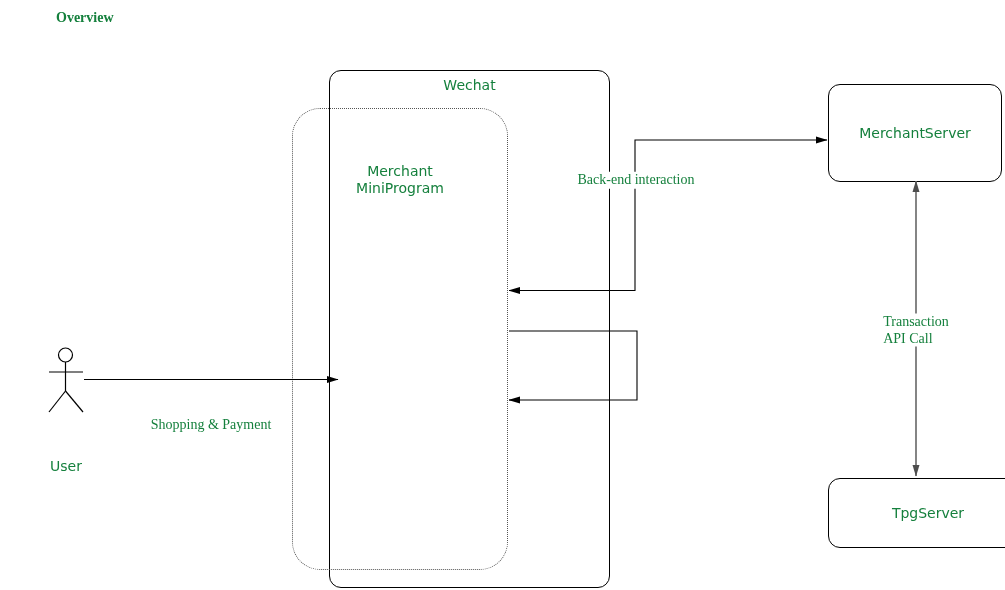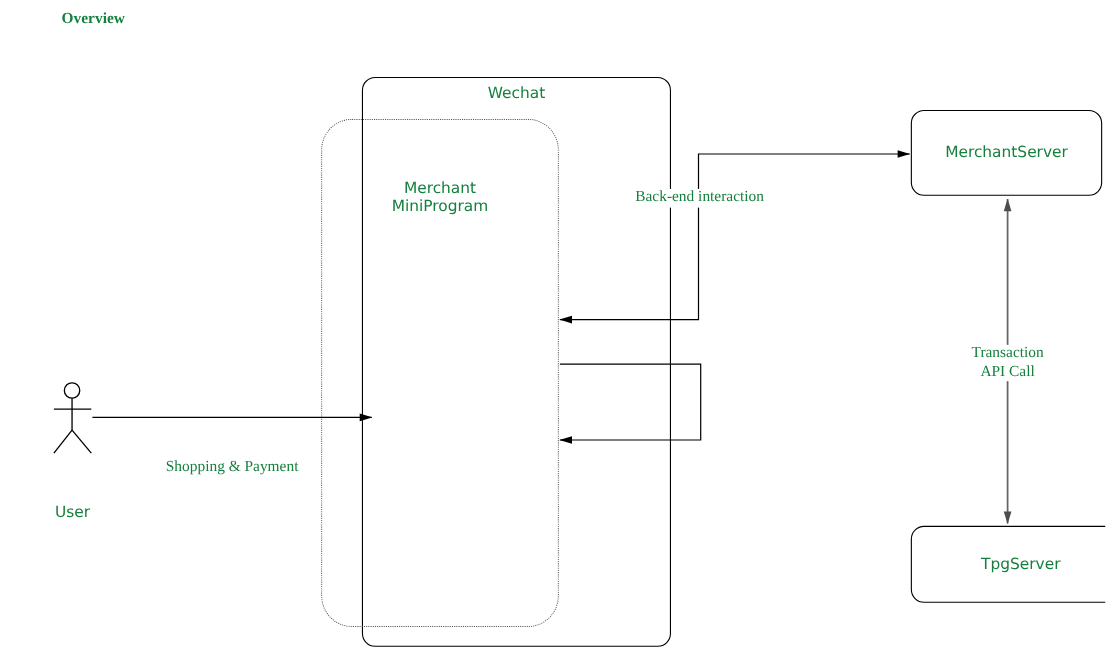--- a/index.html
+++ b/index.html
@@ -26,29 +26,29 @@
   }
   .mini-label{
     position:absolute;left:0;top:9px;width:100%;text-align:center;
     font-size:14px;line-height:17px;margin-top:45px;
   }
   .server-box{
     border:1px solid #000;border-radius:12px;
     display:flex;align-items:center;justify-content:center;
     font-size:14px;
   }
-  .merchant-server{left:828px;top:100px;width:174px;height:78px;}
+  .merchant-server{left:828px;top:84px;width:174px;height:98px;}
   .tpg-server{left:828px;top:478px;width:200px;height:70px;}
   .user-label{
     position:absolute;left:36px;top:414px;width:60px;text-align:center;font-size:14px;margin-top:44px;
   }
   .edge-layer{position:absolute;left:0;top:0;width:1005px;height:590px;pointer-events:none;}
   .edge-label{
     position:absolute;transform:translate(-50%,-50%);
-    background:#fff;padding:0 3px;text-align:center;white-space:nowrap;
+    background:#fff;padding:0 3px;white-space:nowrap;
     font-family:"Liberation Serif","DejaVu Serif",serif;font-size:14px;line-height:16.5px;
   }
   .lbl-shopping{left:211px;top:380px;margin-top:45px;}
   .lbl-backend{left:636px;top:180px;}
   .lbl-function{left:635px;top:365px;}
   .lbl-transaction{left:916px;top:330px;}
 </style>
 </head>
 <body>
 

